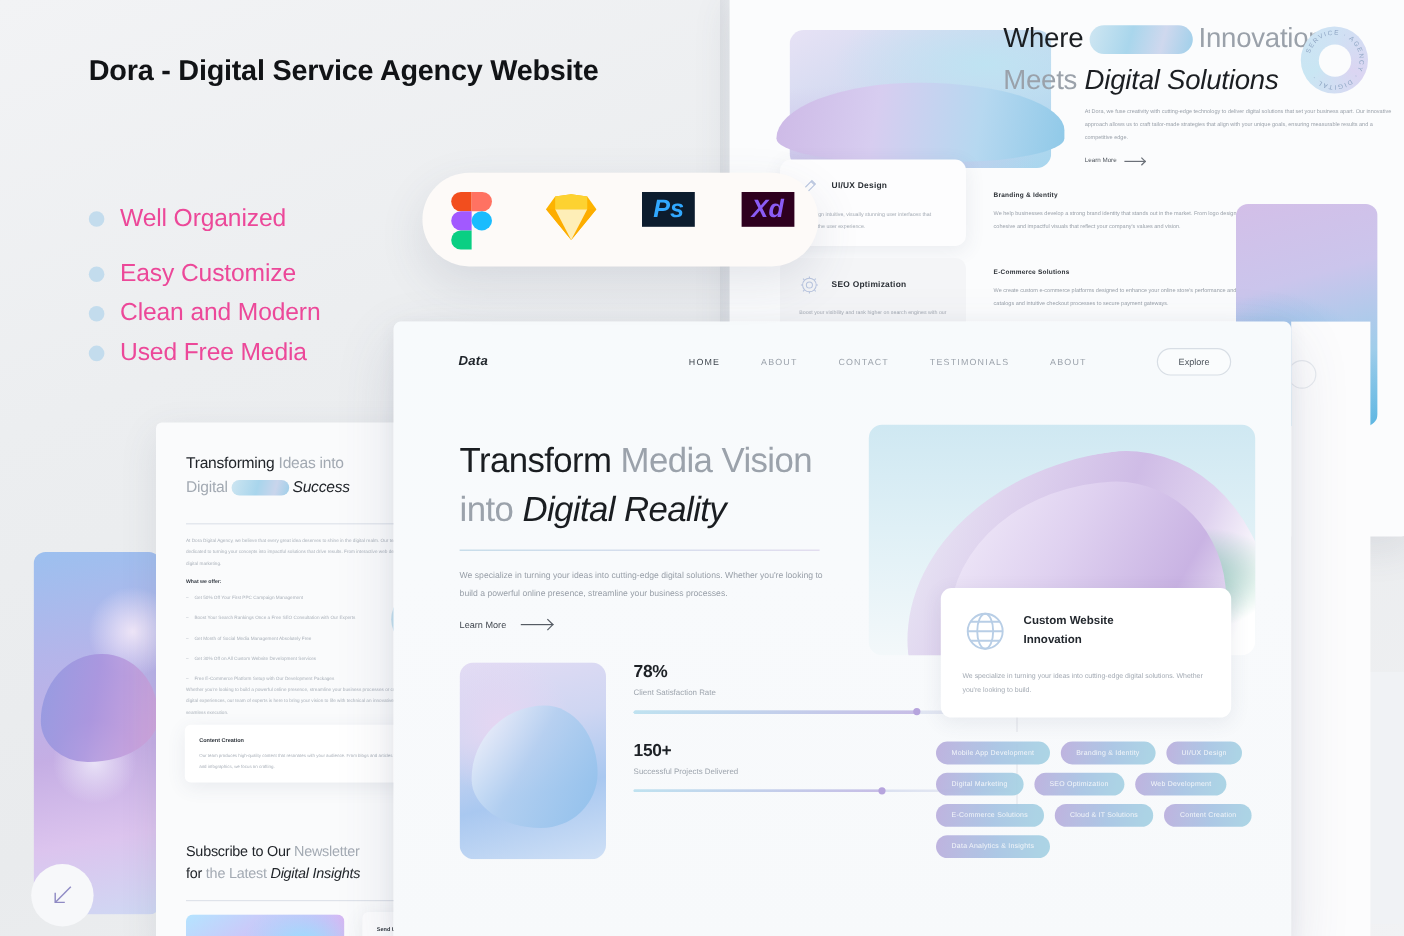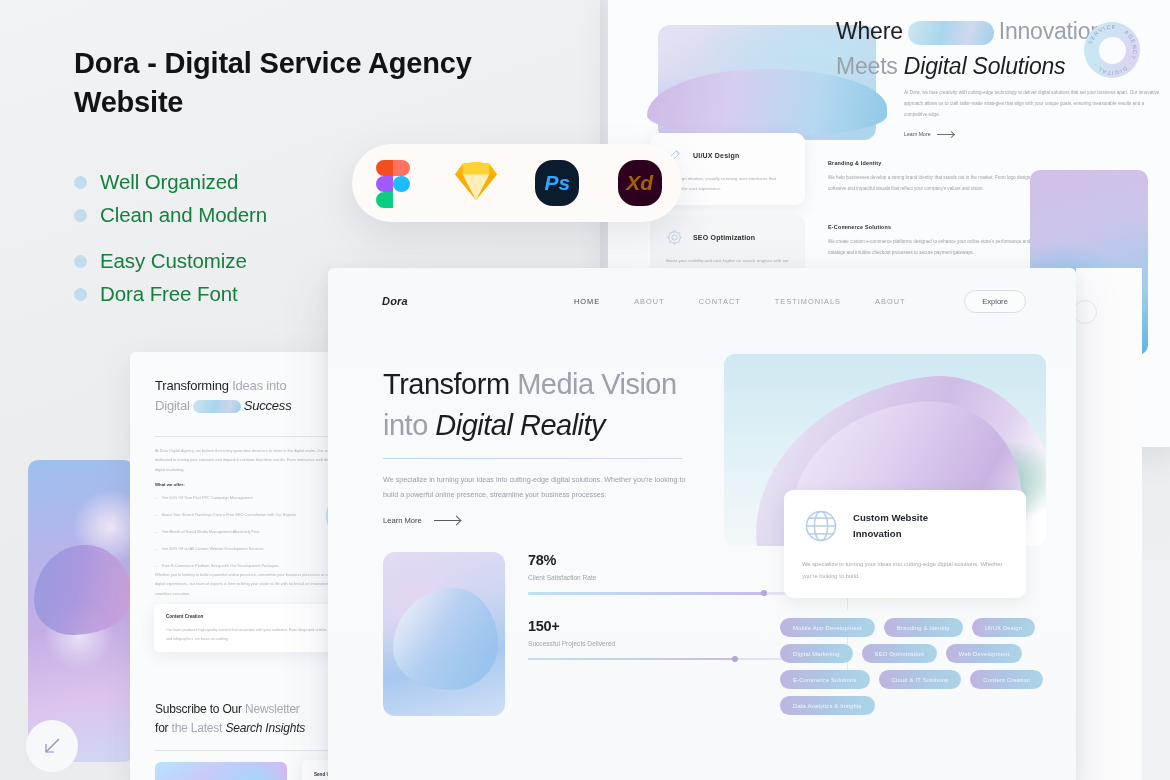--- a/index.html
+++ b/index.html
@@ -16,31 +16,31 @@
   
   .card { position: absolute; border-radius: 10px; overflow: hidden; }
   .shadow-lg { box-shadow: 0 18px 50px rgba(70,80,110,.14), 0 4px 14px rgba(70,80,110,.07); }
   .shadow-md { box-shadow: 0 10px 32px rgba(70,80,110,.11); }
   .shadow-sm { box-shadow: 0 4px 16px rgba(70,80,110,.09); }
 
   
   #promo { position:absolute; left:0; top:0; width:600px; height:360px; z-index:20; }
   .promo-title {
     position:absolute; left:74px; top:44px; width:470px;
-    font-size:29px; font-weight:700; line-height:1.35; color:#111316;
+    font-size:24px; font-weight:700; line-height:1.35; color:#111316;
     letter-spacing:-.2px;
   }
   .promo-list { position:absolute; left:74px; top:170px; }
   .promo-item { display:flex; align-items:center; margin-bottom:9px; }
   .promo-item.gap { margin-top:22px; }
   .promo-dot {
     width:13px; height:13px; border-radius:50%;
     background:#c3dced; margin-right:13px; flex:none;
   }
-  .promo-label { font-size:20.5px; color:#15803d; letter-spacing:-.1px; }
+  .promo-label { font-size:20.5px; color:#ec4899; letter-spacing:-.1px; }
 
   
   #iconpill {
     position:absolute; left:352px; top:144px; width:330px; height:78px;
     background:#fdfaf8; border-radius:39px; z-index:40;
     display:flex; align-items:center; justify-content:space-around;
     box-shadow: 0 14px 38px rgba(70,80,110,.13);
   }
   .app-icon { width:46px; height:46px; position:relative; }
 
@@ -51,26 +51,26 @@
   .fig .f2 { left:17px;top:0;   width:17px; height:16px; background:#ff7262; border-radius:0 8px 8px 0; }
   .fig .f3 { left:0;  top:16px; width:17px; height:16px; background:#a259ff; border-radius:8px 0 0 8px; }
   .fig .f4 { left:17px;top:16px;width:17px; height:16px; background:#1abcfe; border-radius:50%; }
   .fig .f5 { left:0;  top:32px; width:17px; height:16px; background:#0acf83; border-radius:8px 0 0 8px; }
 
   
   .sk { width:46px; height:42px; }
 
   
   .adobe-tile {
-    width:44px; height:46px; border-radius:18px;
+    width:44px; height:29px; border-radius:0;
     display:flex; align-items:center; justify-content:center;
     font-weight:700; font-size:21px; font-style:italic;
   }
   .ps-tile { background:#0c1c2e; color:#31a8ff; }
-  .xd-tile { background:#2e001f; color:#a16207; }
+  .xd-tile { background:#2e001f; color:#8b5cf6; }
 
   
   #card-right {
     left:608px; top:-8px; width:568px; height:455px;
     background:#fbfcfd; border-radius:8px; z-index:10;
   }
   .hero-img-tr {
     position:absolute; left:50px; top:33px; width:218px; height:115px;
     border-radius:12px;
     background:
@@ -459,35 +459,35 @@
   <div class="shadow-sm" id="bl-content-card">
     <div class="blc-title">Content Creation</div>
     <div class="blc-body">Our team produces high-quality content that resonates with your audience. From blogs and articles to videos and infographics, we focus on crafting.</div>
   </div>
 
   <div class="bl-sub">
     <span>Subscribe to Our</span>
     <span class="light">Newsletter</span><br>
     <span>for</span>
     <span class="light">the Latest</span>
-    <span class="ital">Search Insights</span>
+    <span class="ital">Digital Insights</span>
   </div>
   <div class="bl-sub-rule"></div>
   <div class="bl-news-img"></div>
 
   <div class="shadow-sm" id="bl-sendus">
     <div class="snd-title">Send Us a Message</div>
 
   </div>
 </div>
 
 <div class="card shadow-lg" id="card-main">
 
   <div class="nav">
-    <div class="nav-logo">Dora</div>
+    <div class="nav-logo">Data</div>
     <div class="nav-links">
       <span class="active">HOME</span>
       <span>ABOUT</span>
       <span>CONTACT</span>
       <span>TESTIMONIALS</span>
       <span>ABOUT</span>
     </div>
     <div class="nav-cta">Explore</div>
   </div>
 
@@ -567,31 +567,31 @@
 <div class="rt-circle"></div>
 <div class="rt-snippet">u're looking</div>
 
 <div id="promo">
   <div class="promo-title">Dora - Digital Service Agency Website</div>
   <div class="promo-list">
     <div class="promo-item">
       <span class="promo-dot"></span>
       <span class="promo-label">Well Organized</span>
     </div>
+    <div class="promo-item gap">
+      <span class="promo-dot"></span>
+      <span class="promo-label">Easy Customize</span>
+    </div>
     <div class="promo-item">
       <span class="promo-dot"></span>
       <span class="promo-label">Clean and Modern</span>
     </div>
-    <div class="promo-item gap">
-      <span class="promo-dot"></span>
-      <span class="promo-label">Easy Customize</span>
-    </div>
     <div class="promo-item">
       <span class="promo-dot"></span>
-      <span class="promo-label">Dora Free Font</span>
+      <span class="promo-label">Used Free Media</span>
     </div>
   </div>
 </div>
 
 <div id="iconpill">
   <div class="app-icon">
     <div class="fig">
         <i class="f1"></i>
         <i class="f2"></i>
         <i class="f3"></i>

